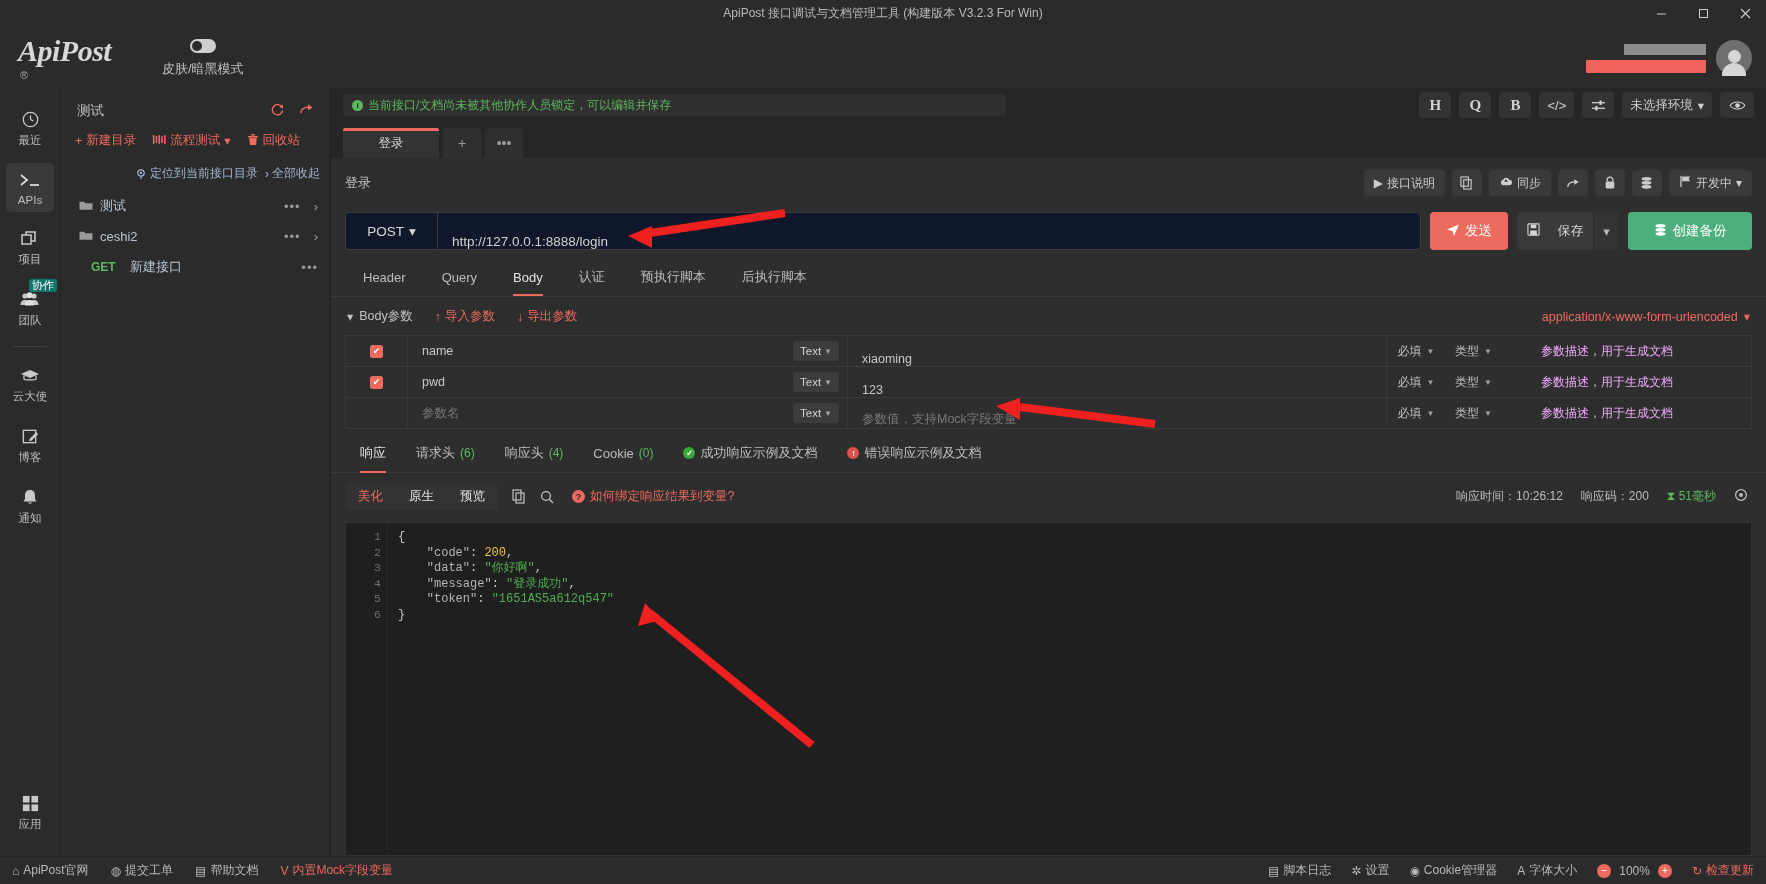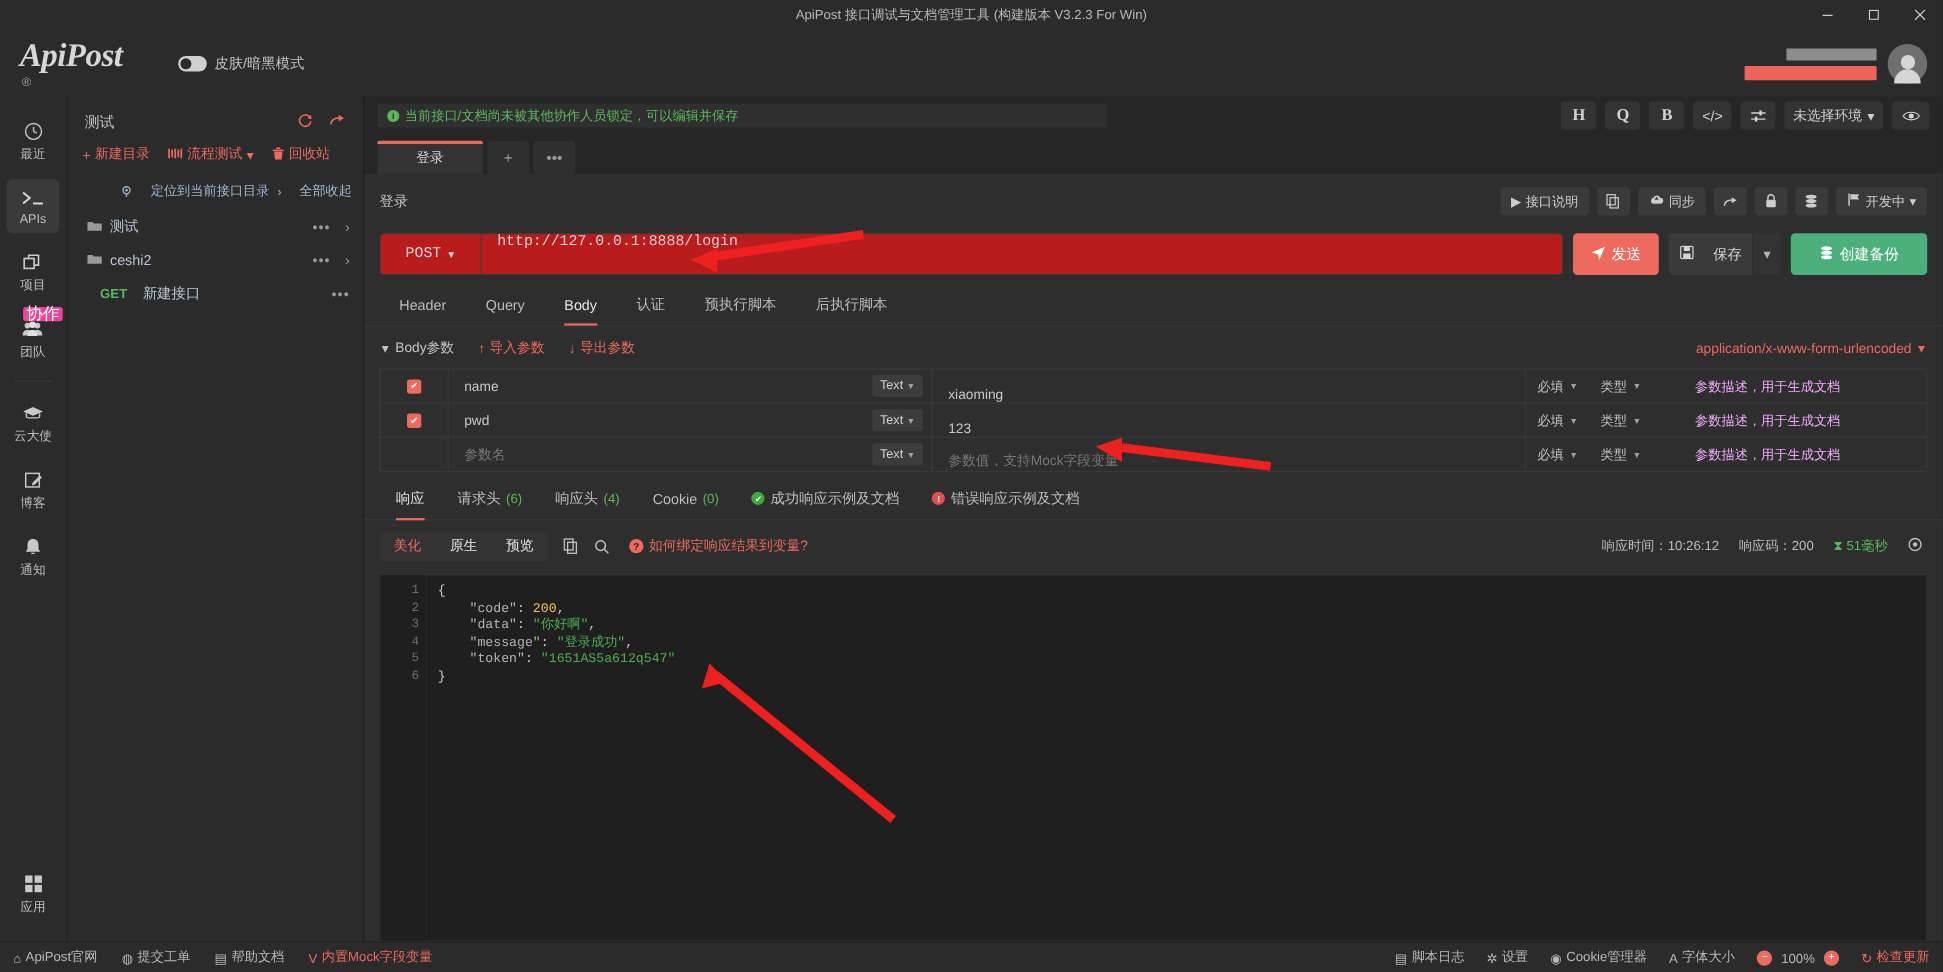--- a/index.html
+++ b/index.html
@@ -33,21 +33,21 @@
     height: 60px; background: #2b2b2b; display: flex; align-items: center;
     flex: 0 0 60px; position: relative; padding: 0 14px;
   }
   .logo-wrap { display: flex; align-items: flex-start; margin-left: 4px; width: 140px; flex-direction: column;}
   .logo {
     font-family: "Liberation Serif", "DejaVu Serif", serif;
     font-style: italic; font-weight: bold; font-size: 30px;
     color: #d7d7d7; letter-spacing: -0.5px; line-height: 34px;
   }
   .logo-r { font-size: 11px; color: #aaa; line-height: 14px; margin-left: 2px; font-style: normal; font-family: "Liberation Sans", sans-serif;}
-  .skin-toggle { display: flex; align-items: center; gap: 7px; margin-left: 4px; cursor: pointer; }
+  .skin-toggle { display: flex; align-items: center; gap: 7px; margin-left: 4px; cursor: pointer; flex-direction: column; }
   .toggle-pill {
     width: 26px; height: 14px; border-radius: 7px; background: #cfcfcf; position: relative;
   }
   .toggle-pill::after {
     content:''; position: absolute; width: 10px; height: 10px; border-radius: 50%;
     background: #2b2b2b; top: 2px; left: 2px;
   }
   .skin-label { font-size: 13px; color: #c2c2c2; }
 
   .searchbox {
@@ -79,40 +79,40 @@
   .rail-item {
     width: 48px; padding: 7px 0 6px; display: flex; flex-direction: column;
     align-items: center; gap: 4px; cursor: pointer; border-radius: 5px;
     margin-bottom: 9px; position: relative;
   }
   .rail-item.active { background: #3a3a3a; }
   .rail-ico { height: 20px; display:flex; align-items:center; justify-content:center; color:#c9c9c9; }
   .rail-label { font-size: 11.5px; color: #bdbdbd; }
   .rail-sep { width: 34px; height: 1px; background: #3f3f3f; margin: 3px 0 11px; }
   .rail-badge {
-    position: absolute; top: -3px; right: -3px; background: #ec4899; color: #fff;
-    font-size: 15px; border-radius: 3px; padding: 1px 3px; line-height: 11px;
+    position: absolute; top: -3px; right: -3px; background: #0f766e; color: #fff;
+    font-size: 11px; border-radius: 3px; padding: 1px 3px; line-height: 11px;
   }
   .rail-bottom { margin-top: auto; margin-bottom: 18px; }
 
   
   .tree {
     width: 270px; background: #2b2b2b; flex: 0 0 270px;
     border-left: 1px solid #232323; display: flex; flex-direction: column;
   }
   .tree-title-row { display:flex; align-items:center; padding: 14px 16px 0; }
   .tree-title { font-size: 13.5px; color: #c2c2c2; }
   .tree-title-icons { margin-left:auto; display:flex; gap:14px; color:#ec6a5e; }
   .tree-actions { display:flex; align-items:center; gap: 16px; padding: 12px 14px 10px; }
   .tree-action { display:flex; align-items:center; gap:4px; color:#ec6a5e; font-size:12.5px; cursor:pointer; }
   .tree-sub {
     display:flex; align-items:center; justify-content:flex-end; gap:7px;
     padding: 6px 10px 8px 0; font-size:12px; color:#9fb6d0;
   }
-  .tree-sub span { cursor:pointer; display:flex; align-items:center; gap:16px;}
+  .tree-sub span { cursor:pointer; display:flex; align-items:center; gap:3px;}
   .tree-row {
     display:flex; align-items:center; gap:7px; padding: 7px 12px 7px 18px;
     font-size: 13px; color: #b9c6d4; cursor: pointer; position: relative;
   }
   .tree-row .more { margin-left:auto; color:#9a9a9a; letter-spacing:1px; }
   .tree-row .chev { color:#9a9a9a; margin-left:6px; }
   .tree-row.api { padding-left: 30px; }
   .method-get { color:#5cb85c; font-size:12px; font-weight:bold; width:32px;}
   .folder-ico { color:#9a9a9a; }
 
@@ -161,22 +161,22 @@
   .doc-btns { margin-left:auto; display:flex; align-items:center; gap:7px; }
   .dbtn {
     height:26px; background:#3a3a3a; border-radius:4px; display:flex; align-items:center;
     justify-content:center; gap:4px; padding:0 10px; font-size:12px; color:#ccc; cursor:pointer;
   }
   .dbtn.icon { width:30px; padding:0; }
 
   
   .url-row { display:flex; align-items:center; gap:9px; padding: 6px 14px 0; }
   .url-bar {
-    flex:1 1 auto; height:38px; background:#b91c1c; border:1px solid #3c3c3c; border-radius:4px;
-    display:flex; align-items:flex-start; min-width:0;font-family:Liberation Mono, monospace;
+    flex:1 1 auto; height:38px; background:#0f172a; border:1px solid #3c3c3c; border-radius:4px;
+    display:flex; align-items:flex-end; min-width:0;
   }
   .method-sel {
     width:92px; height:36px; display:flex; align-items:center; justify-content:center; gap:5px;
     font-size:13.5px; color:#d7d7d7; border-right:1px solid #3c3c3c; cursor:pointer;
   }
   .url-input { flex:1; padding:0 14px; font-size:13.5px; color:#d0d0d0; }
   .send-btn {
     width:78px;height:38px;background:#ec6a5e;border-radius:4px;color:#fff;font-size:13.5px;
     display:flex;align-items:center;justify-content:center;gap:5px;cursor:pointer;
   }

